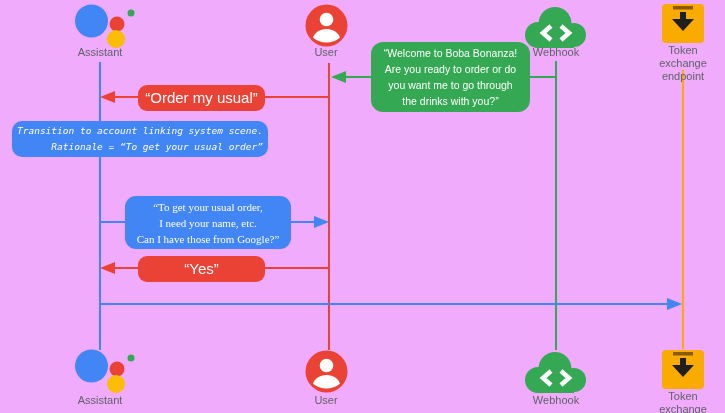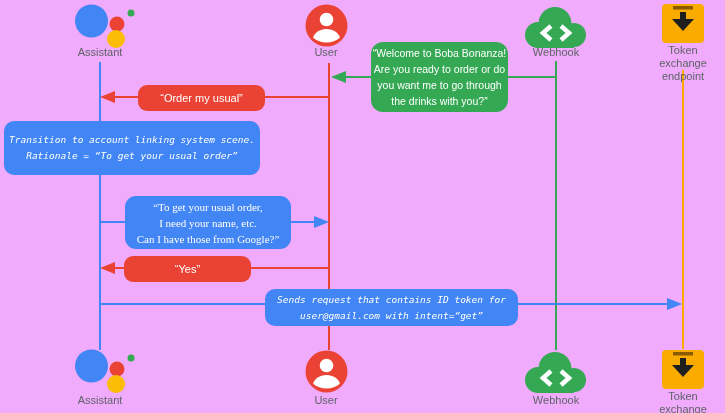--- a/index.html
+++ b/index.html
@@ -26,21 +26,21 @@
   .hl-green{border-right:15px solid #34A853;}
   .hr-blue{border-left:15px solid #4285F4;}
   
   .bubble,.note{
     position:absolute;z-index:3;color:#ffffff;display:flex;
     align-items:center;justify-content:center;text-align:center;
     white-space:pre;box-sizing:border-box;
   }
   .bubble{font-size:10.5px;line-height:16px;}
   .bb-green{background:#34A853;border-radius:12px;}
-  .bb-red{background:#EA4335;border-radius:9px;font-size:11px;}
+  .bb-red{background:#EA4335;border-radius:9px;font-size:15px;}
   .bb-blue{background:#4285F4;border-radius:11px;font-size:11px;}
   .note{
     background:#4285F4;border-radius:10px;
     font-family:"DejaVu Sans Mono",monospace;font-style:italic;
     font-size:9.5px;line-height:16px;
   }
   
   .actor-label{
     position:absolute;z-index:1;color:#5f6368;font-size:11px;line-height:13px;
     text-align:center;white-space:pre-line;transform:translateX(-50%);
@@ -94,46 +94,44 @@
       <rect x="12" y="4" width="20" height="3.5" fill="#8a5a00"></rect>
       <rect x="19" y="10" width="6" height="8" fill="#1f1f1f"></rect>
       <polygon points="11,17 33,17 22,29" fill="#1f1f1f"></polygon>
     </svg>
   </div>
   <div class="actor-label" style="left:683px;top:44px;">Token exchange
 endpoint</div>
 
   <div class="arrow-line al-green" style="left:333px;top:76px;width:223px;"></div>
   <div class="head head-left hl-green" style="left:331px;top:71px;"></div>
-  <div class="bubble bb-green" style="left:371px;top:42px;width:137px;height:70px;">“Welcome to Boba Bonanza!
+  <div class="bubble bb-green" style="left:371px;top:42px;width:159px;height:70px;">“Welcome to Boba Bonanza!
 Are you ready to order or do
 you want me to go through
 the drinks with you?”</div>
 
   <div class="arrow-line al-red" style="left:104px;top:96px;width:225px;"></div>
   <div class="head head-left hl-red" style="left:100px;top:91px;"></div>
   <div class="bubble bb-red" style="left:138px;top:85px;width:127px;height:26px;">“Order my usual”</div>
 
-  <div class="note" style="left:4px;top:121px;width:256px;height:54px;">Transition to account linking system scene.
+  <div class="note" style="left:12px;top:121px;width:256px;height:36px;text-align:right;">Transition to account linking system scene.
 Rationale = “To get your usual order”</div>
 
   <div class="arrow-line al-blue" style="left:100px;top:221px;width:217px;"></div>
   <div class="head head-right hr-blue" style="left:314px;top:216px;"></div>
   <div class="bubble bb-blue" style="left:125px;top:196px;width:166px;height:53px;font-family:Liberation Serif, serif;">“To get your usual order,
 I need your name, etc.
 Can I have those from Google?”</div>
 
   <div class="arrow-line al-red" style="left:104px;top:267px;width:225px;"></div>
   <div class="head head-left hl-red" style="left:100px;top:262px;"></div>
-  <div class="bubble bb-red" style="left:124px;top:256px;width:127px;height:26px;">“Yes”</div>
+  <div class="bubble bb-red" style="left:138px;top:256px;width:127px;height:26px;">“Yes”</div>
 
   <div class="arrow-line al-blue" style="left:100px;top:303px;width:570px;"></div>
   <div class="head head-right hr-blue" style="left:667px;top:298px;"></div>
-  <div class="note" style="left:265px;top:289px;width:253px;height:37px;">Sends request that contains ID token for
-user@gmail.com with intent=“get”</div>
 
   <div class="abs" style="left:74px;top:349px;">
     <svg width="62" height="46" viewBox="0 0 62 46">
       <circle cx="17.5" cy="17" r="16.5" fill="#4285F4"></circle>
       <circle cx="43" cy="20" r="7.5" fill="#EA4335"></circle>
       <circle cx="57" cy="9" r="3.5" fill="#34A853"></circle>
       <circle cx="42" cy="35" r="9" fill="#FBBC04"></circle>
     </svg>
   </div>
   <div class="actor-label" style="left:100px;top:394px;">Assistant</div>

